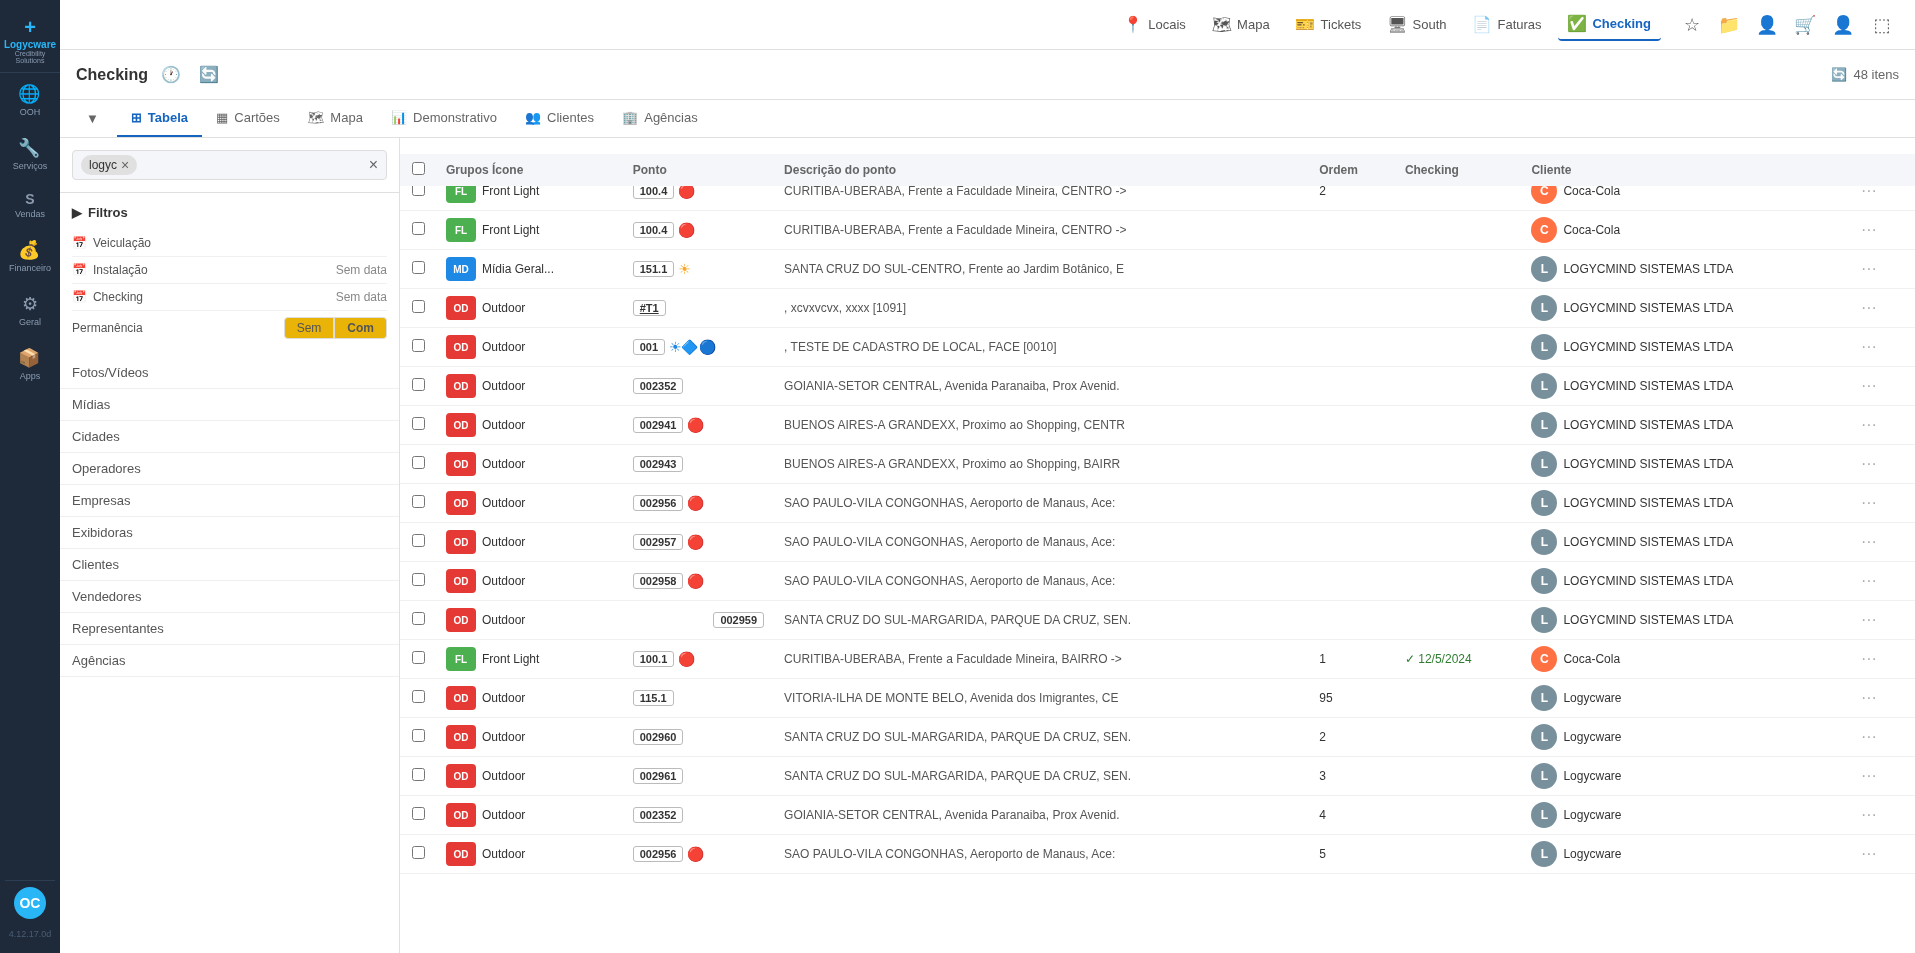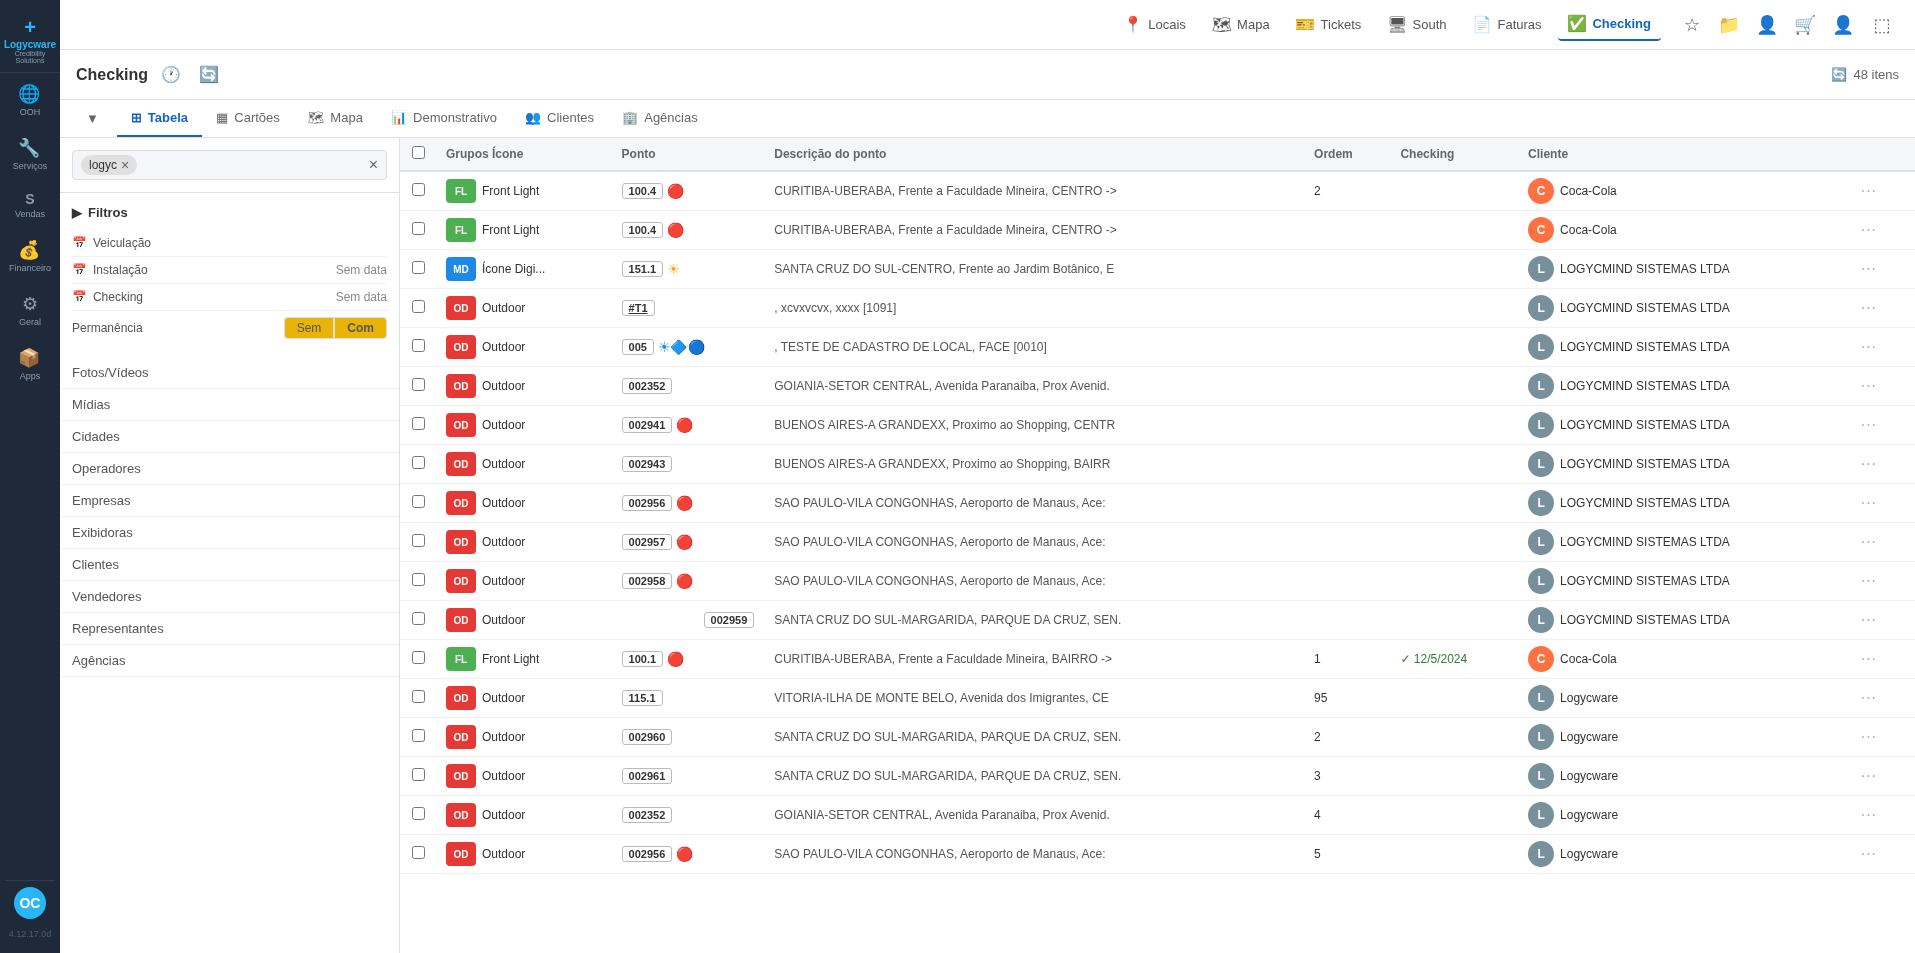--- a/index.html
+++ b/index.html
@@ -59,21 +59,21 @@
     .toggle-group { display: flex; gap: 0; }
     .toggle-btn { padding: 3px 12px; border: 1px solid #ddd; font-size: 12px; cursor: pointer; background: #eab308; color: #555; }
     .toggle-btn:first-child { border-radius: 4px 0 0 4px; }
     .toggle-btn:last-child { border-radius: 0 4px 4px 0; font-weight: bold; }
 
     .nav-item { padding: 8px 12px; cursor: pointer; color: #555; font-size: 13px; border-bottom: 1px solid #f0f0f0; }
 
     
     .table-area { flex: 1; overflow-y: auto; background: #fff; }
     table { width: 100%; border-collapse: collapse; }
-    thead th { background: #f5f6fa; padding: 8px 10px; text-align: left; font-size: 12px; font-weight: 600; color: #666; border-bottom: 2px solid #e0e0e0; position: sticky; top: 0; z-index: 10; }
+    thead th { background: #f5f6fa; padding: 8px 10px; text-align: left; font-size: 12px; font-weight: 600; color: #666; border-bottom: 2px solid #e0e0e0; position: sticky; top: 16px; z-index: 10; }
     tbody tr { border-bottom: 1px solid #f0f0f0; }
     td { padding: 6px 10px; font-size: 12px; vertical-align: middle; }
     .checkbox-col { width: 36px; text-align: center; }
     .group-icon { display: flex; align-items: center; gap: 6px; }
     .icon-badge { width: 30px; height: 24px; border-radius: 4px; display: flex; align-items: center; justify-content: center; font-size: 10px; color: #fff; font-weight: bold; flex-shrink: 0; }
     .point-badge { background: #fff; border: 1px solid #bbb; border-radius: 3px; padding: 1px 6px; font-size: 11px; font-weight: 600; color: #333; }
     .status-icon { font-size: 14px; }
     .status-red { color: #e53935; }
     .status-yellow { color: #f9a825; }
     .status-blue { color: #1e88e5; }
@@ -368,21 +368,21 @@
       <span class="more-btn">···</span>
     </td>
   </tr>
             <tr>
     <td class="checkbox-col">
       <input type="checkbox" style="">
     </td>
     <td>
       <div class="group-icon">
         <div class="icon-badge" style="background:#1e88e5">MD</div>
-        <span>Ícone Digi...</span>
+        <span>Mídia Geral...</span>
       </div>
     </td>
     <td>
       <div style="display:flex;align-items:center;gap:4px;">
         <span class="point-badge">151.1</span>
         <span class="status-icon status-yellow">☀</span>
       </div>
     </td>
     <td>
       <span class="description-text">SANTA CRUZ DO SUL-CENTRO, Frente ao Jardim Botânico, E</span>
@@ -443,21 +443,21 @@
       <input type="checkbox" style="">
     </td>
     <td>
       <div class="group-icon">
         <div class="icon-badge" style="background:#e53935">OD</div>
         <span>Outdoor</span>
       </div>
     </td>
     <td>
       <div style="display:flex;align-items:center;gap:4px;">
-        <span class="point-badge">005</span>
+        <span class="point-badge">001</span>
         <span class="status-icon status-blue">☀🔷🔵</span>
       </div>
     </td>
     <td>
       <span class="description-text">, TESTE DE CADASTRO DE LOCAL, FACE [0010]</span>
     </td>
     <td>
       <span class="order-num"></span>
     </td>
     <td>

